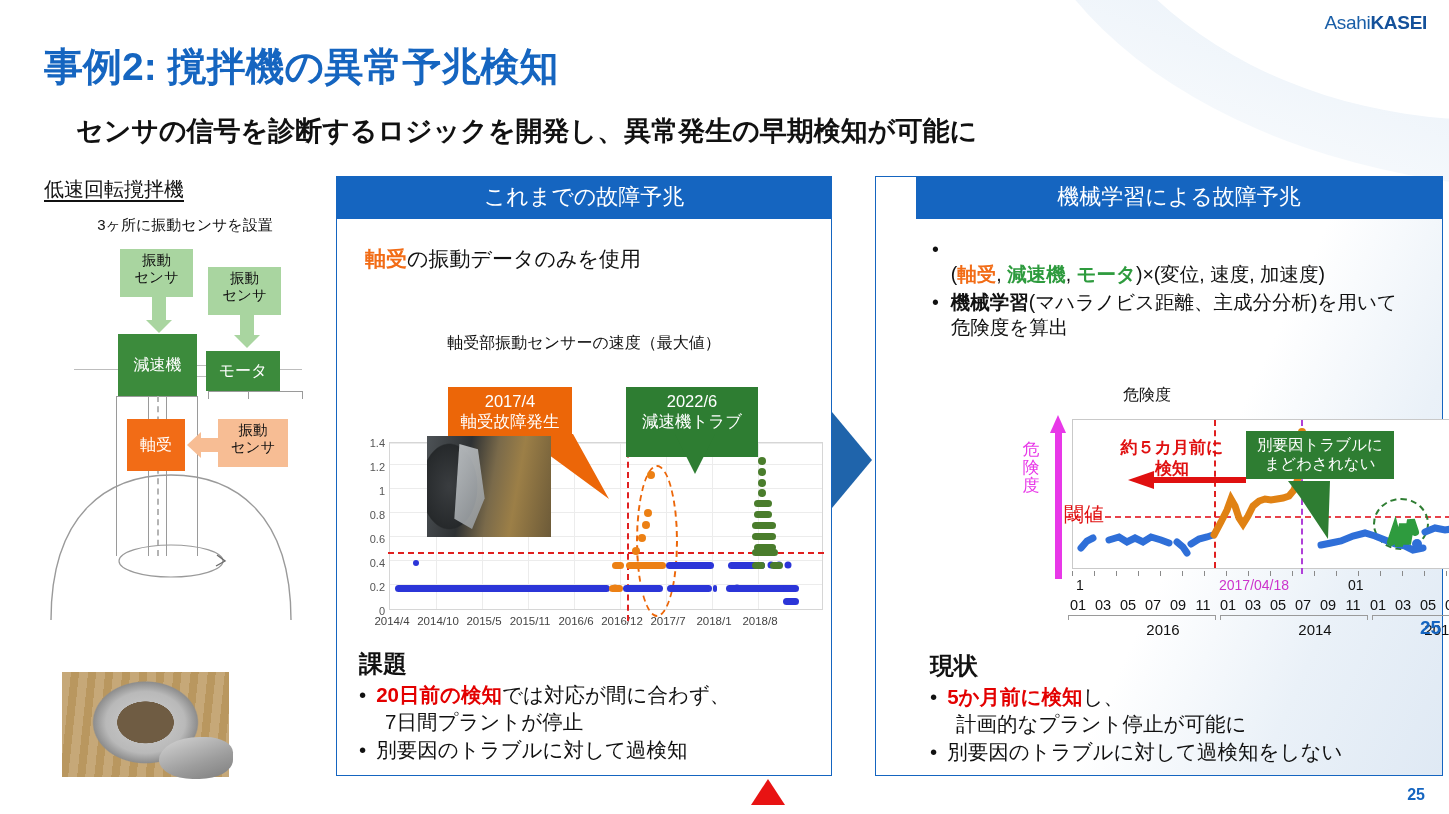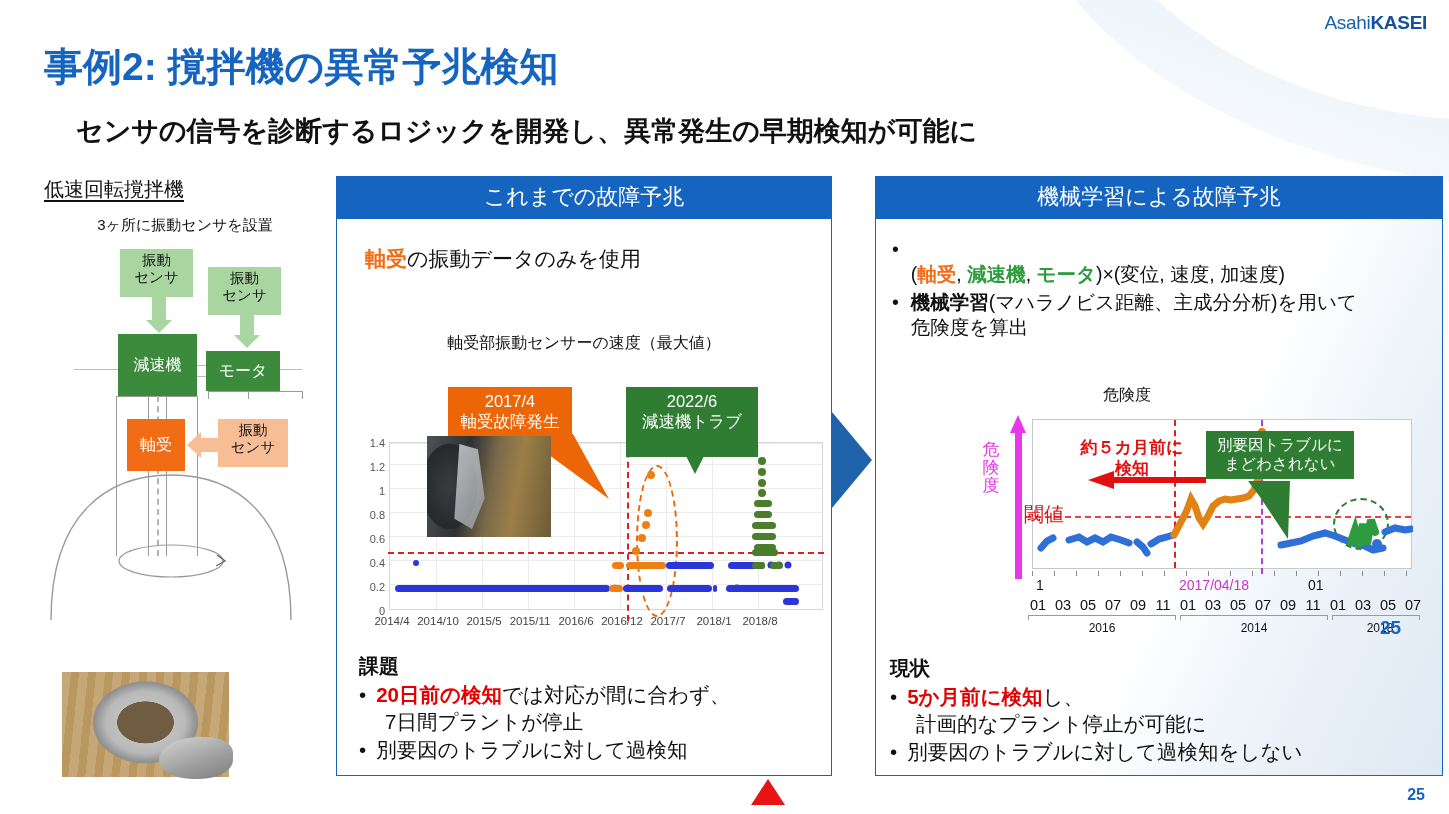--- a/index.html
+++ b/index.html
@@ -100,21 +100,21 @@
     background:linear-gradient(160deg,#d6d6d6,#9d9d9d 60%,#7d7d7d);
   }
   
   .panel { position:absolute; z-index:4; border:1px solid #1565c0; background:#fff; }
   .panel-head {
     background:#1565c0; color:#fff; font-size:22px;
     text-align:center; padding:5px 0 7px 0;
   }
   #panel-mid  { left:336px; top:176px; width:496px; height:600px; }
   #panel-right{ left:875px; top:176px; width:568px; height:600px;
-    background:linear-gradient(115deg,#ffffff 0%,#ffffff 56%,#eaf1f8 78%,#dfe9f4 100%); }
+    background:linear-gradient(115deg,#ffffff 0%,#ffffff 56%,#eaf1f8 78%,#dfe9f4 100%);padding-left:40px; }
   
   #mid-body { position:relative; height:560px; }
   #mid-line1 { position:absolute; left:28px; top:26px; font-size:21px; color:#111; }
   #mid-line1 .hl { color:#f26c16; font-weight:bold; }
   #chart-title { position:absolute; left:0; right:0; top:114px; text-align:center; font-size:16px; color:#111; }
   
   #mid-chart { position:absolute; left:52px; top:223px; width:434px; height:168px; border:1px solid #d6d6d6; }
   #mid-chart .grid-v { position:absolute; top:0; bottom:0; width:1px; background:#ececec; }
   #mid-chart .grid-h { position:absolute; left:0; right:0; height:1px; background:#ececec; }
   .ytick { position:absolute; right:calc(100% + 5px); font-size:11px; color:#555; transform:translateY(-50%); white-space:nowrap; }
@@ -142,21 +142,21 @@
     position:absolute; left:414px; top:560px; width:0; height:0;
     border-left:17px solid transparent; border-right:17px solid transparent;
     border-bottom:26px solid #e81313; z-index:6;
   }
   #red-tri-label {
     position:absolute; left:356px; top:593px; width:140px; text-align:center;
     font-size:17px; font-weight:bold; color:#e01010;
   }
   
   #mid-bottom { position:absolute; left:22px; bottom:16px; }
-  .sec-head { font-size:20px; font-weight:bold; color:#111; margin-bottom:2px; }
+  .sec-head { font-size:24px; font-weight:bold; color:#111; margin-bottom:2px; }
   .blist { list-style:none; }
   .blist li { font-size:20.5px; color:#111; line-height:1.26; display:flex; gap:10px; margin-top:2px; }
   .blist li .bul { flex:none; }
   .blist li .txt .rd { color:#e30000; font-weight:bold; }
   
   #right-body { position:relative; height:560px; }
   #right-bullets { position:absolute; left:16px; top:16px; right:10px; }
   #right-bullets li { font-size:19.5px; color:#111; line-height:1.3; display:flex; gap:12px; margin-bottom:1px; }
   .or { color:#f26c16; font-weight:bold; }
   .gr { color:#2e9b3e; font-weight:bold; }
@@ -175,21 +175,21 @@
   }
   #red-left-arrow { position:absolute; left:212px; top:252px; width:118px; height:18px; z-index:6; }
   #tickbar { position:absolute; left:156px; top:352px; width:380px; height:7px; }
   #tickbar i { position:absolute; top:0; width:1px; height:5px; background:#8a8a8a; }
   #lbl-1 { position:absolute; left:160px; top:358px; font-size:14px; color:#111; }
   #lbl-date { position:absolute; left:303px; top:358px; font-size:14px; color:#cc33cc; }
   #lbl-01 { position:absolute; left:432px; top:358px; font-size:14px; color:#111; }
   #month-row { position:absolute; left:152px; top:378px; width:392px; height:20px; }
   #month-row span { position:absolute; font-size:14.5px; color:#111; transform:translateX(-50%); }
   #year-row { position:absolute; left:152px; top:400px; width:392px; height:22px; }
-  #year-row span { position:absolute; font-size:12px; color:#111; transform:translateX(-50%); }
+  #year-row span { position:absolute; font-size:15px; color:#111; transform:translateX(-50%);margin-left:21px; }
   .ybrack { position:absolute; border-top:1px solid #9a9a9a; border-left:1px solid #9a9a9a; border-right:1px solid #9a9a9a; height:5px; }
   #page-num-inchart { position:absolute; left:504px; top:398px; font-size:19px; font-weight:bold; color:#1565c0; }
   #right-bottom { position:absolute; left:14px; bottom:14px; }
   #page-number { position:absolute; right:24px; bottom:10px; font-size:16px; font-weight:bold; color:#1565c0; z-index:6; }
   
   #flow-arrow {
     position:absolute; left:832px; top:412px; width:0; height:0; z-index:5;
     border-top:48px solid transparent; border-bottom:48px solid transparent;
     border-left:40px solid #1f64ab;
   }

